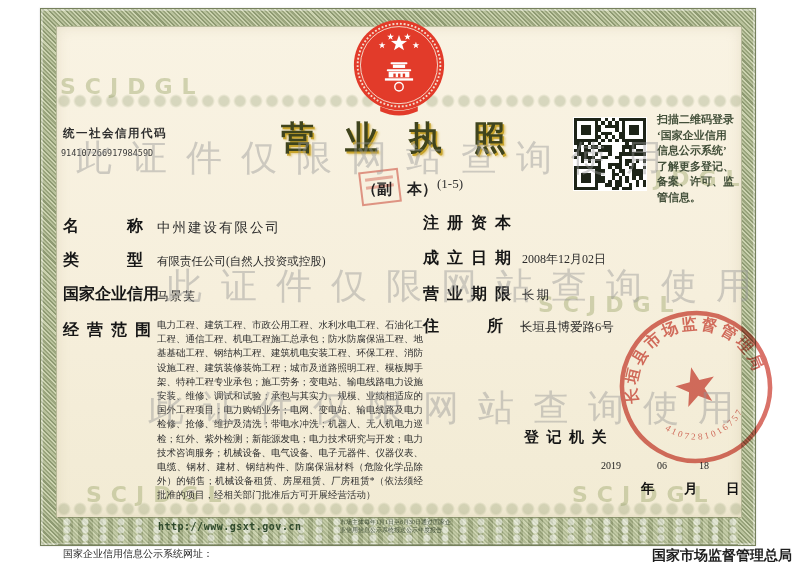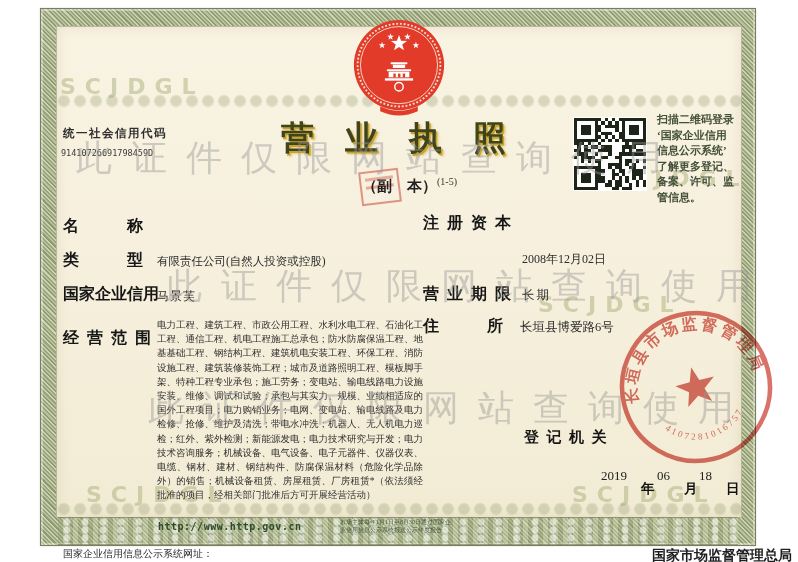--- a/index.html
+++ b/index.html
@@ -32,33 +32,33 @@
   .wm-brand{z-index:1;font-family:"DejaVu Sans",sans-serif;font-weight:700;
     font-size:22px;letter-spacing:9px;color:rgba(168,176,122,.5);white-space:nowrap;pointer-events:none;}
 
   
   .code-label{left:63px;top:126px;font-size:11.5px;font-weight:700;letter-spacing:1.5px;color:#2e2e2e;z-index:3;}
   .code-value{left:61px;top:148px;font-family:"DejaVu Sans Mono",monospace;font-size:8.5px;color:#3a3a3a;z-index:3;}
   .title{left:281px;top:116px;width:260px;z-index:3;font-size:33px;font-weight:900;
     letter-spacing:31px;white-space:nowrap;color:#3f441d;
     text-shadow:1.5px 1.5px 0 #c8a42c, 3px 3px 2px rgba(202,165,44,.45);}
   .subtitle{left:362px;top:176px;z-index:3;font-size:15px;font-weight:700;color:#222;white-space:nowrap;}
-  .subtitle sup{font-size:10px;font-weight:400;color:#333;}
+  .subtitle sup{font-size:13px;font-weight:400;color:#333;}
   .qr{left:573px;top:117px;width:72px;height:72px;z-index:3;background:#fff;padding:1px;}
   .qr-caption{left:657px;top:112px;width:82px;z-index:3;font-size:11px;line-height:15.5px;
     color:#43503a;font-weight:600;white-space:nowrap;}
 
   
   .flabel{font-size:16px;font-weight:700;color:#161616;white-space:nowrap;z-index:3;}
   .fvalue{color:#2b2b2b;white-space:nowrap;z-index:3;}
   .scope{left:157px;top:318px;width:266px;z-index:3;font-size:9.5px;line-height:14.2px;
     color:#2e2e2e;text-align:justify;white-space:normal;}
 
   
-  .regdate{z-index:3;color:#222;font-size:13px;white-space:nowrap;margin-top:8px;}
+  .regdate{z-index:3;color:#222;font-size:10px;white-space:nowrap;}
   .dateunit{z-index:3;color:#111;font-size:13.5px;font-weight:700;}
 
   
   .seal{left:615px;top:306px;width:162px;height:162px;z-index:6;opacity:.78;
     transform:rotate(-14deg);mix-blend-mode:multiply;}
   .mini-stamp{left:360px;top:170px;width:36px;height:30px;z-index:5;opacity:.7;
     border:2px solid rgba(207,66,52,.75);transform:rotate(-7deg);mix-blend-mode:multiply;}
   .mini-stamp i{display:block;height:3px;margin:5px 4px 0 4px;background:rgba(207,66,52,.55);}
 
   
@@ -370,32 +370,34 @@
   <div class="abs qr-caption">
     <div>扫描二维码登录</div>
     <div>‘国家企业信用</div>
     <div>信息公示系统’</div>
     <div>了解更多登记、</div>
     <div>备案、许可、监</div>
     <div>管信息。</div>
   </div>
 
   <div class="abs flabel" style="left:63px;top:216px;">名　　　称</div>
+  <div class="abs fvalue" style="left:157px;top:219px;font-size:13.5px;letter-spacing:2px;">中州建设有限公司</div>
 
   <div class="abs flabel" style="left:63px;top:250px;">类　　　型</div>
   <div class="abs fvalue" style="left:157px;top:254px;font-size:11.5px;">有限责任公司(自然人投资或控股)</div>
 
   <div class="abs flabel" style="left:63px;top:284px;">国家企业信用</div>
   <div class="abs fvalue" style="left:157px;top:288px;font-size:12px;letter-spacing:1px;">马景芙</div>
 
-  <div class="abs flabel" style="left:63px;top:320px;margin-top:8px;">经 营 范 围</div>
+  <div class="abs flabel" style="left:63px;top:320px;">经 营 范 围</div>
   <div class="abs scope">电力工程、建筑工程、市政公用工程、水利水电工程、石油化工工程、通信工程、机电工程施工总承包；防水防腐保温工程、地基基础工程、钢结构工程、建筑机电安装工程、环保工程、消防设施工程、建筑装修装饰工程；城市及道路照明工程、模板脚手架、特种工程专业承包；施工劳务；变电站、输电线路电力设施安装、维修、调试和试验；承包与其实力、规模、业绩相适应的国外工程项目；电力购销业务；电网、变电站、输电线路及电力检修、抢修、维护及清洗；带电水冲洗；机器人、无人机电力巡检；红外、紫外检测；新能源发电；电力技术研究与开发；电力技术咨询服务；机械设备、电气设备、电子元器件、仪器仪表、电缆、钢材、建材、钢结构件、防腐保温材料（危险化学品除外）的销售；机械设备租赁、房屋租赁、厂房租赁*（依法须经批准的项目，经相关部门批准后方可开展经营活动）</div>
 
   <div class="abs flabel" style="left:423px;top:213px;">注 册 资 本</div>
 
+  <div class="abs flabel" style="left:423px;top:248px;">成 立 日 期</div>
   <div class="abs fvalue" style="left:522px;top:251px;font-size:12px;">2008年12月02日</div>
 
   <div class="abs flabel" style="left:423px;top:284px;">营 业 期 限</div>
   <div class="abs fvalue" style="left:522px;top:287px;font-size:12.5px;letter-spacing:2px;">长期</div>
 
   <div class="abs flabel" style="left:423px;top:316px;">住　　　所</div>
   <div class="abs fvalue" style="left:520px;top:319px;font-size:12.5px;">长垣县博爱路6号</div>
 
   <div class="abs flabel" style="left:524px;top:428px;font-size:15px;">登 记 机 关</div>
   <div class="abs regdate" style="left:601px;top:460px;">2019</div>
@@ -418,21 +420,21 @@
     <text font-size="9" fill="#cf4a3e" letter-spacing="2.5">
       <textPath href="#sealBot" startOffset="50%" text-anchor="middle">4107281016757</textPath>
     </text>
   </svg>
 
   <div class="abs mini-stamp">
       <i></i>
       <i></i>
     </div>
 
-  <div class="abs url">http://www.http.gov.cn</div>
+  <div class="abs url">http://www.gsxt.gov.cn</div>
   <div class="abs notice">
     <div>市场主体每年1月1日至6月30日通过国家企</div>
     <div>业信用信息公示系统报送公示年度报告</div>
   </div>
   <div class="abs site-label">国家企业信用信息公示系统网址：</div>
   <div class="abs issuer">国家市场监督管理总局监制</div>
 
   <div class="abs wm-query" style="left:76px;top:134px;">此证件仅限网站查询使用</div>
   <div class="abs wm-query" style="left:166px;top:262px;">此证件仅限网站查询使用</div>
   <div class="abs wm-query" style="left:148px;top:384px;">此证件仅限网站查询使用</div>

